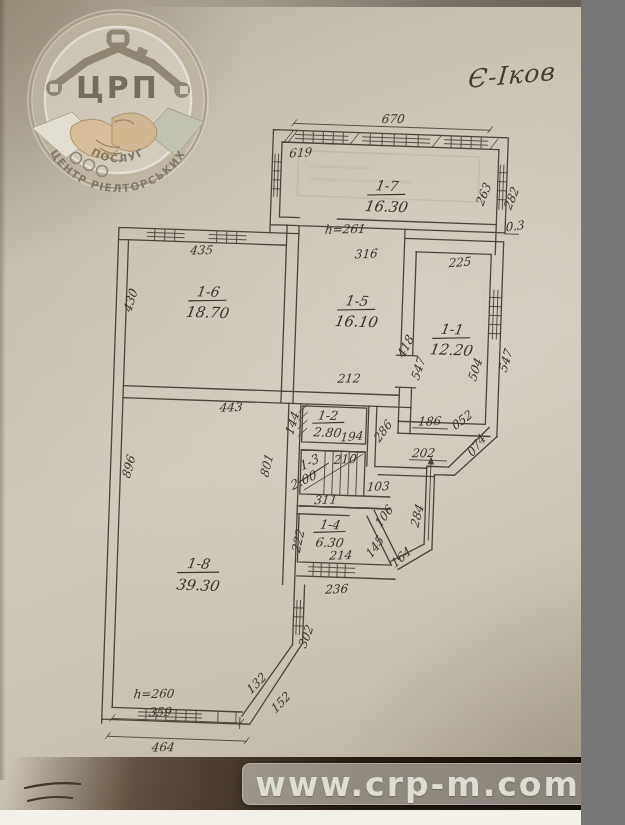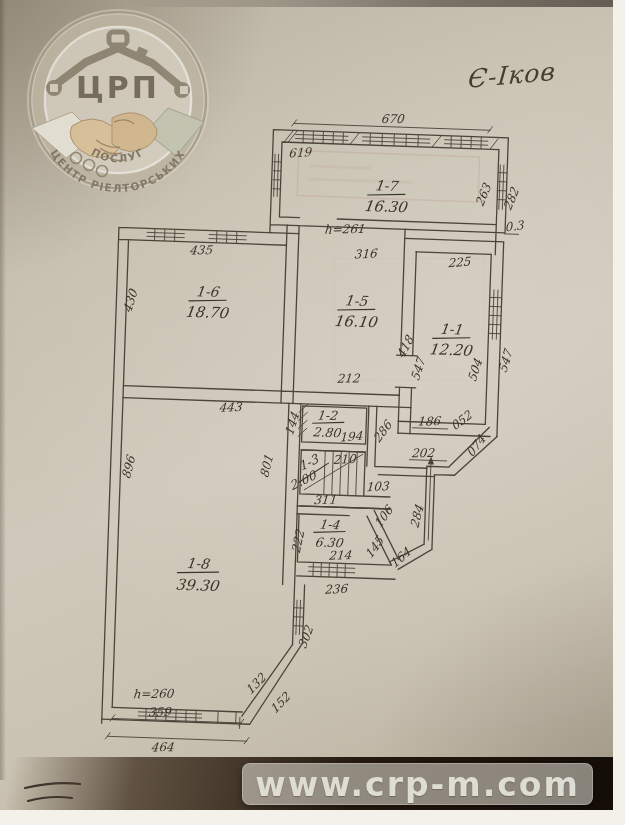--- a/index.html
+++ b/index.html
@@ -1,16 +1,16 @@
 <!DOCTYPE html>
 <html><head>
 <meta charset="utf-8">
 <style>
   html,body{margin:0;padding:0;background:#777;}
-  .shot{position:relative;width:625px;height:825px;overflow:hidden;
+  .shot{position:relative;width:581px;height:825px;overflow:hidden;
     font-family:"DejaVu Serif",serif;}
   
   .paper{position:absolute;inset:0;
     background:
       radial-gradient(90% 70% at -5% -5%, rgba(70,58,40,.38), rgba(0,0,0,0) 55%),
       radial-gradient(120% 90% at 72% 35%, rgba(255,255,255,.14), rgba(0,0,0,0) 62%),
       radial-gradient(80% 55% at 105% 100%, rgba(60,48,34,.25), rgba(0,0,0,0) 60%),
       linear-gradient(158deg,#b7ae9d 0%,#c8c1b1 28%,#d0c9bb 52%,#cac2b2 72%,#b8af9e 100%);}
   .edge-top{position:absolute;left:0;top:0;width:625px;height:7px;
     background:linear-gradient(to right, rgba(30,24,18,0) 20%, rgba(30,24,18,.45) 70%, rgba(30,24,18,.6));}

